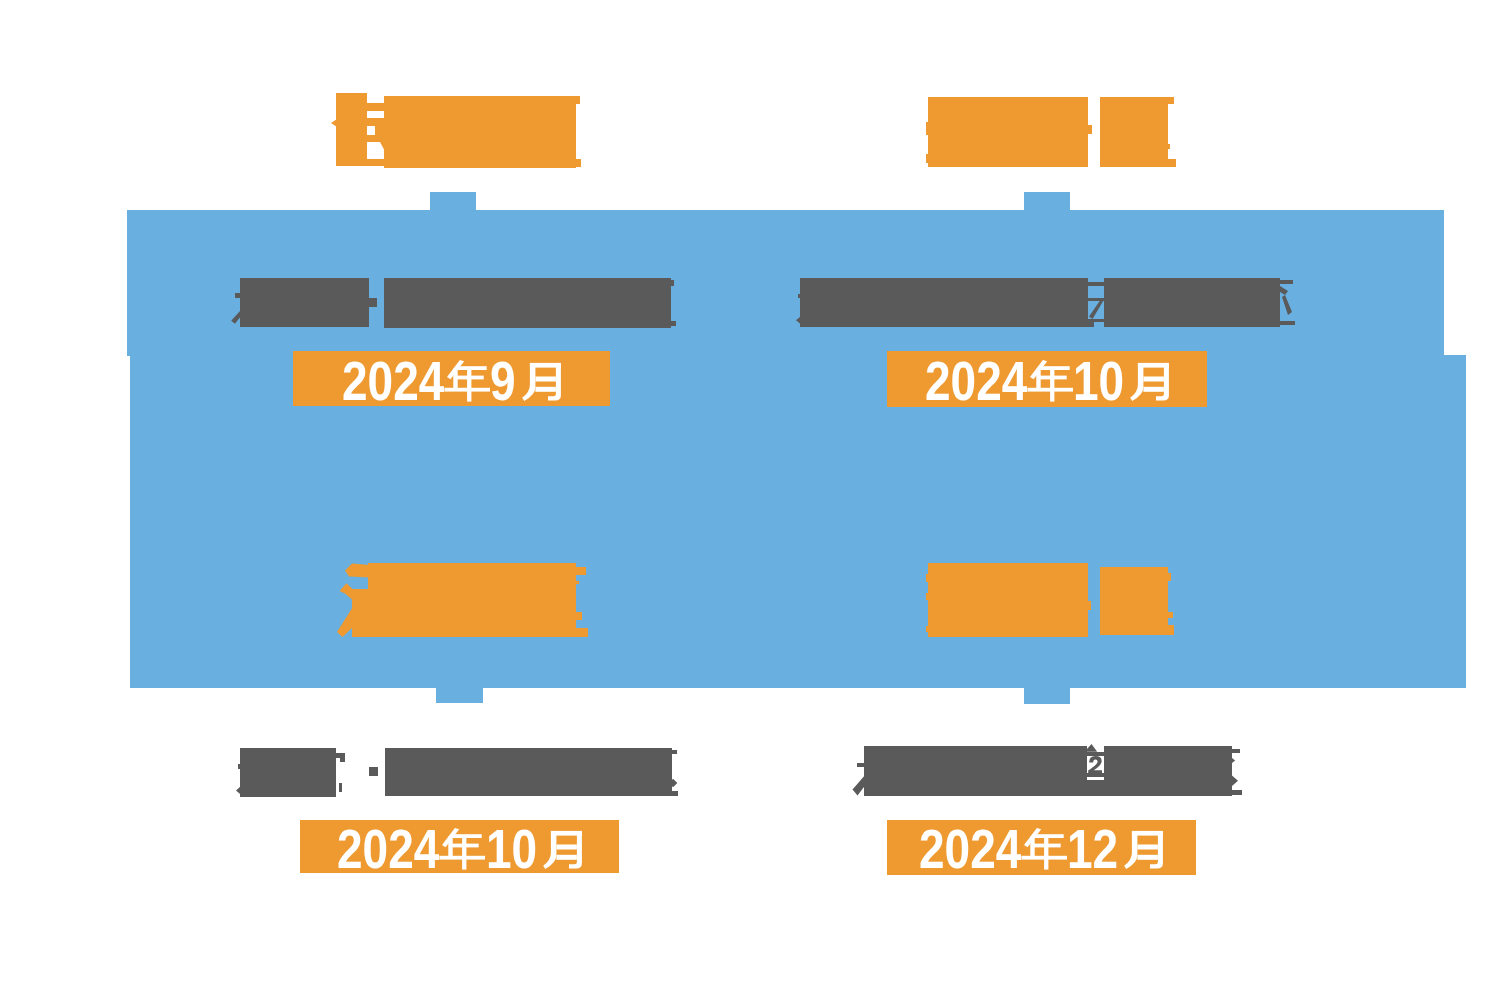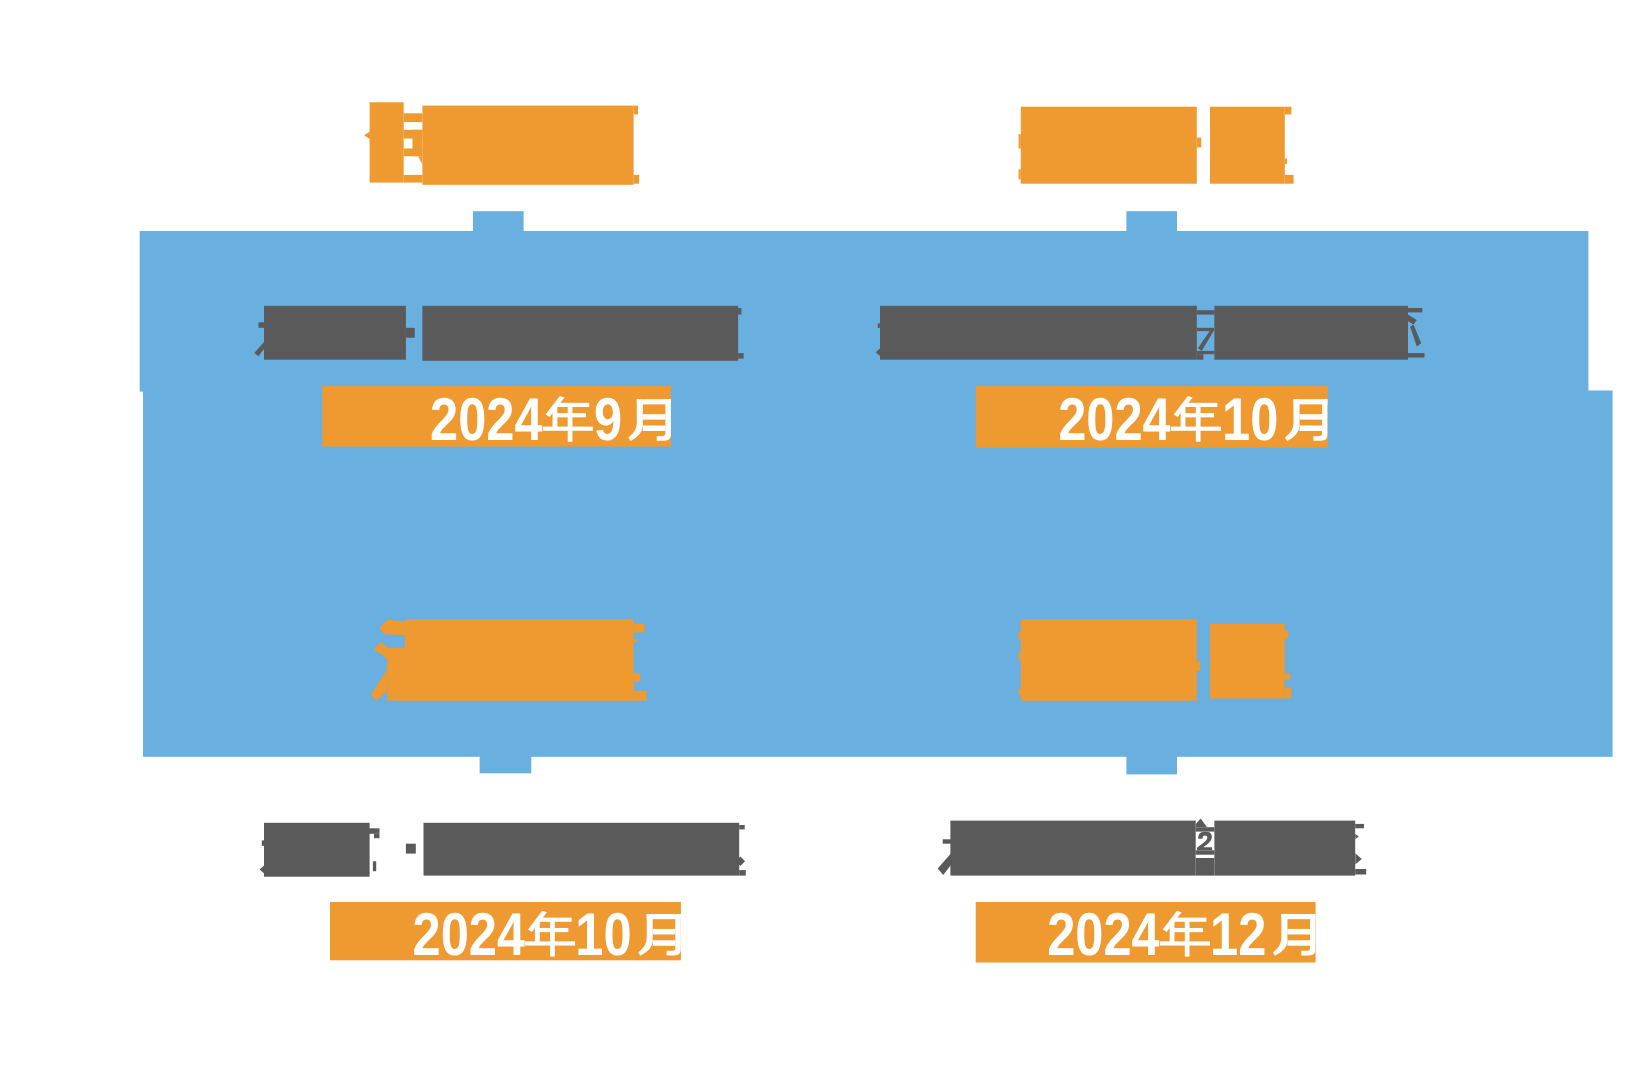--- a/index.html
+++ b/index.html
@@ -1,21 +1,21 @@
 <!DOCTYPE html>
 <html><head>
 <meta charset="utf-8">
 <style>
 html,body{margin:0;padding:0}
 body{width:1500px;height:992px;background:#fff;font-family:"Liberation Sans",sans-serif;position:relative;overflow:hidden}
 .a{position:absolute}
 .bl{background:#69afe0}
 .or{background:#ee9a31}
 .gy{background:#5a5a5a}
-.date{position:absolute;background:#ee9a31;display:flex;align-items:flex-start;justify-content:flex-end;box-sizing:border-box;padding-top:9px}
+.date{position:absolute;background:#ee9a31;display:flex;align-items:flex-start;justify-content:center;box-sizing:border-box;padding-top:9px}
 .date.lo{padding-top:7.5px}
 svg{display:block}
 </style>
 </head>
 <body>
 
 <div class="a bl" style="left:127px;top:210px;width:1317px;height:146px"></div>
 <div class="a bl" style="left:130px;top:355px;width:1336px;height:333px"></div>
 
 <div class="a bl" style="left:429.5px;top:192px;width:46px;height:20px"></div>

